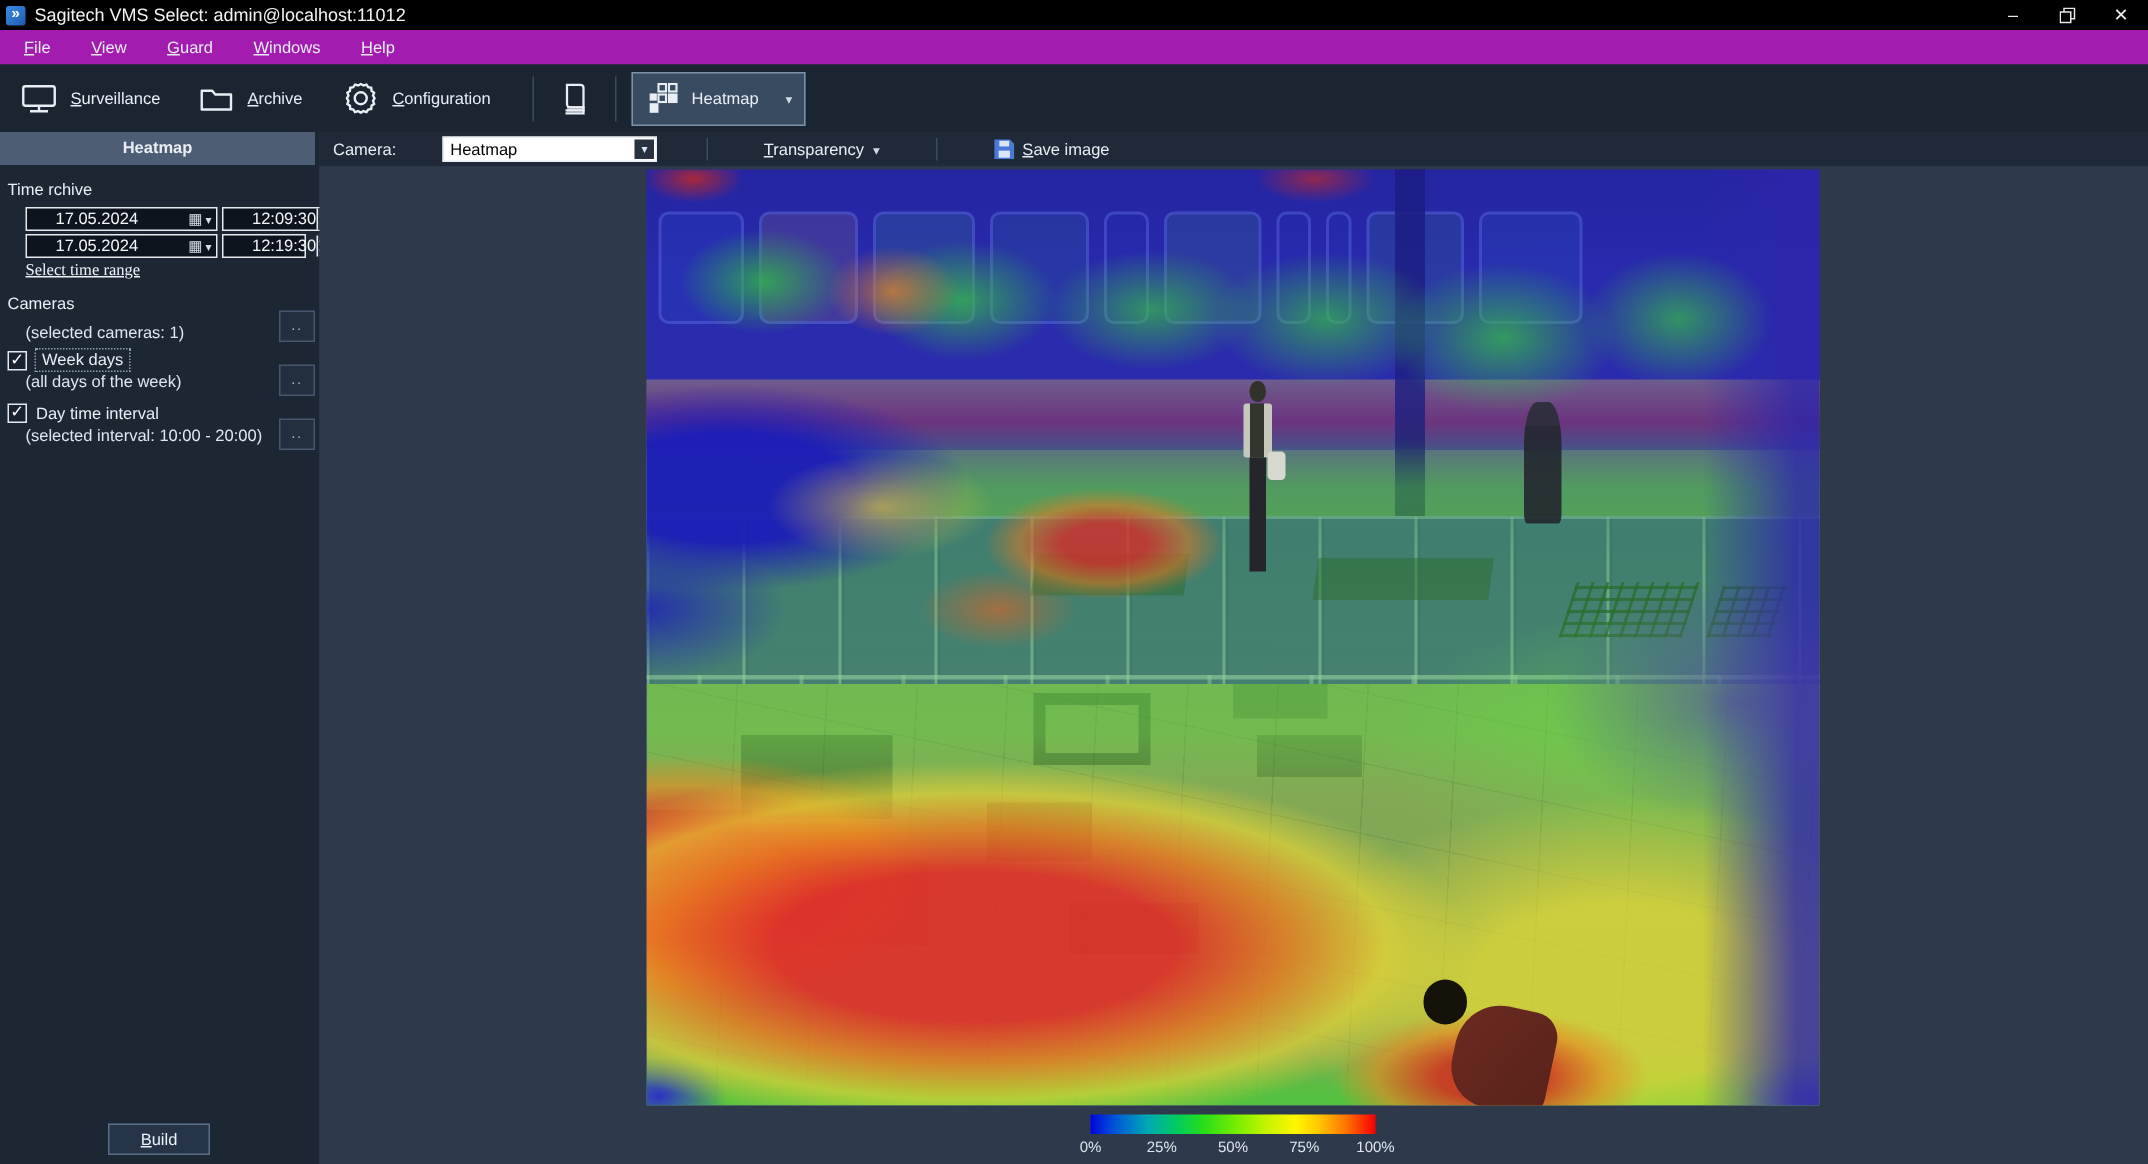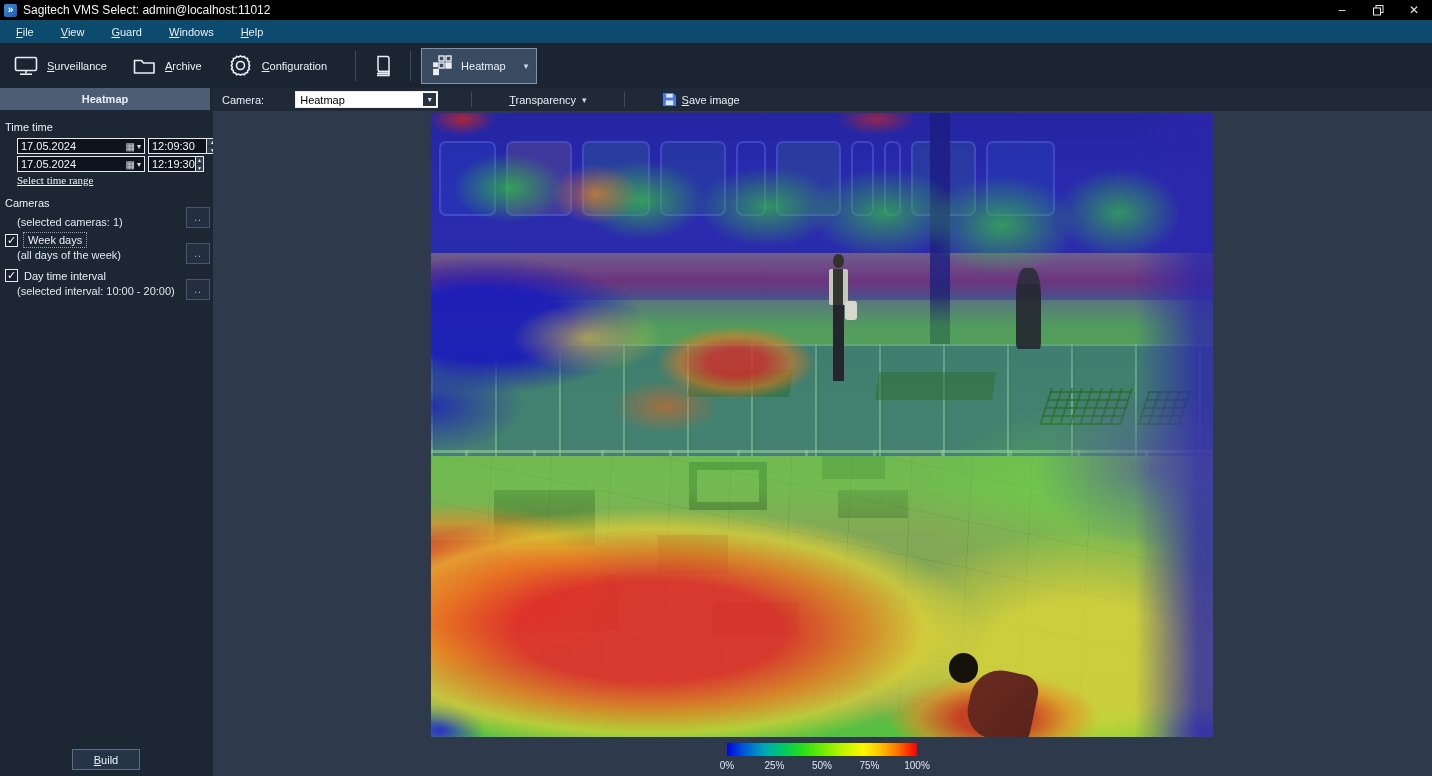--- a/index.html
+++ b/index.html
@@ -8,21 +8,21 @@
   .u { text-decoration:underline; text-underline-offset:1px; }
 
   
   #title-bar { position:absolute; left:0; top:0; width:1432px; height:20px; background:#000;
     display:flex; align-items:center; padding-left:4px; font-size:12px; color:#f2f2f2; }
   #app-logo { width:13px; height:13px; border-radius:2px; background:linear-gradient(135deg,#3b8de0,#1d5bb2);
     color:#fff; font-weight:bold; font-size:10px; line-height:12px; text-align:center; margin-right:6px; }
   #win-controls { margin-left:auto; display:flex; height:100%; }
   .win-btn { width:36px; height:100%; display:flex; align-items:center; justify-content:center; color:#e8e8e8; font-size:12px; }
 
-  #menu-bar { position:absolute; left:0; top:20px; width:1432px; height:23px; background:#0c4a6e;
+  #menu-bar { position:absolute; left:0; top:20px; width:1432px; height:23px; background:#a21caf;
     display:flex; align-items:center; gap:15px; padding-left:10px; }
   .menu-item { padding:3px 6px; cursor:default; }
 
   
   #toolbar { position:absolute; left:0; top:43px; width:1432px; height:45px; background:#1b2531;
     display:flex; align-items:center; padding-left:8px; }
   .tbtn { display:flex; align-items:center; gap:9px; padding:6px 6px; color:#e9eef4; }
   .tbtn svg { display:block; }
   .tsep { width:1px; height:30px; background:#3c4c60; margin:0 10px; }
   #tb-heatmap { display:flex; align-items:center; gap:8px; height:36px; padding:0 8px 0 10px;
@@ -43,21 +43,21 @@
   #save-btn { display:flex; align-items:center; gap:5px; padding:2px 4px; }
 
   
   #sidebar { position:absolute; left:0; top:88px; width:213px; height:688px; background:#1d2734; }
   #sidebar-header { position:absolute; left:0; top:0; width:210px; height:22px; background:#4d5d73;
     display:flex; align-items:center; justify-content:center; font-weight:bold; }
   .sb-label { position:absolute; left:5px; color:#e9eef4; }
   .sb-sub { position:absolute; left:17px; color:#dfe6ee; }
   .field { position:absolute; height:16px; background:#0e141d; border:1px solid #e6eaee;
     display:flex; align-items:center; color:#f2f5f8; }
-  .field .ftext { flex:1; padding-left:3px; font-size:11px; white-space:nowrap; }
+  .field .ftext { flex:1; padding-left:3px; font-size:11px; white-space:nowrap;margin-left:16px; }
   .cal-glyphs { display:flex; align-items:center; gap:2px; padding-right:3px; color:#d7dee6; }
   .cal-glyphs .g1 { font-size:10px; } .cal-glyphs .g2 { font-size:8px; }
   .spinner { width:12px; height:100%; border-left:1px solid #e6eaee; display:flex; flex-direction:column; }
   .spinner span { flex:1; background:#33404f; color:#e6ecf2; font-size:5px; line-height:6px; text-align:center; }
   .spinner span:first-child { border-bottom:1px solid #1d2734; }
   #select-range-link { position:absolute; left:17px; top:86px; text-decoration:underline; color:#eef2f7;font-family:Liberation Serif, serif; }
   .more-btn { position:absolute; left:186px; width:24px; height:21px; background:#232f3f;
     border:1px solid #46566b; color:#a8b8cc; font-size:10px; letter-spacing:1px;
     display:flex; align-items:flex-end; justify-content:center; padding-bottom:4px; }
   .cb-row { position:absolute; left:5px; display:flex; align-items:center; gap:6px; }
@@ -235,21 +235,21 @@
       <rect x="4" y="9" width="8" height="5" fill="#dbe6f5"></rect>
       <rect x="4.5" y="2" width="7" height="4" fill="#dbe6f5"></rect>
     </svg>
     <span><span class="u">S</span><span>ave image</span></span>
   </div>
 </div>
 
 <div id="sidebar">
   <div id="sidebar-header">Heatmap</div>
 
-  <div class="sb-label" style="top:33px">Time time</div>
+  <div class="sb-label" style="top:33px">Time rchive</div>
 
   <div class="field" style="left:17px; top:50px; width:128px">
     <span class="ftext">17.05.2024</span>
     <span class="cal-glyphs">
         <span class="g1">▦</span>
         <span class="g2">▾</span>
       </span>
   </div>
   <div class="field" style="left:148px; top:50px; width:71px">
     <span class="ftext">12:09:30</span>

